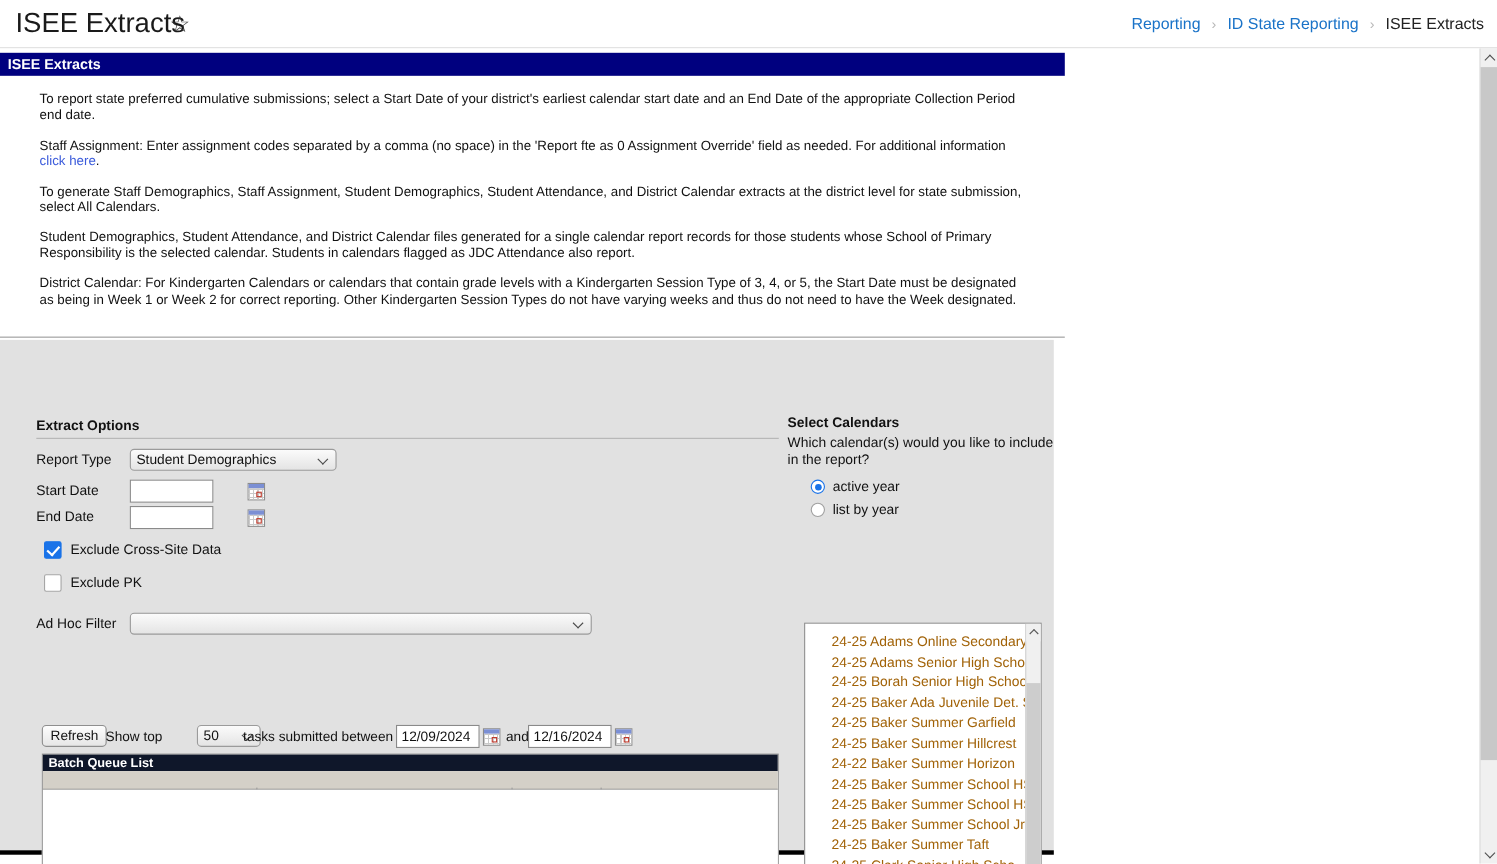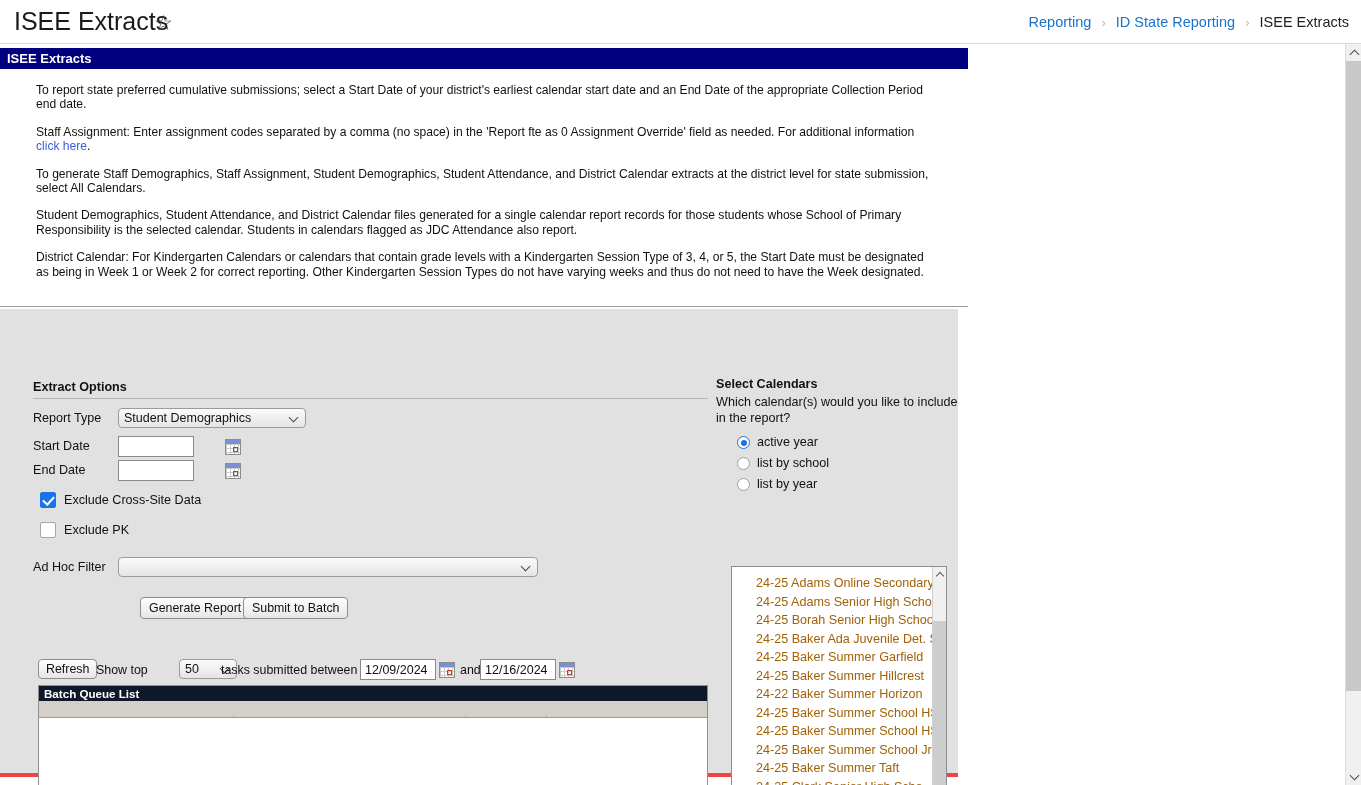--- a/index.html
+++ b/index.html
@@ -63,21 +63,21 @@
     margin: 0 0 13px 0;
     font-size: 12.1px; line-height: 14.4px; color: #111;
   }
   #instr-body a { color: #3b5bdb; text-decoration: none; cursor: pointer; }
 
   
   #gray-panel {
     position: absolute; left: 0; top: 265px;
     width: 958px; height: 468px;
     background: #e1e1e1;
-    border-bottom: 4px solid #ef4444;
+    border-bottom: 4px solid #000000;
   }
   #gray-panel:after{
     content:""; position:absolute; left:0; bottom:-4px; width:100%; height:4px;
   }
 
   
   #extract-options {
     position: absolute; left: 33px; top: 71px;
     width: 675px;
   }
@@ -366,24 +366,20 @@
         <span class="flabel">Ad Hoc Filter</span>
         <span class="selwrap" style="left:85px; top:0;">
           <select class="ui-select" style="width:420px;">
             <option></option>
           </select>
           <i class="chev"></i>
         </span>
       </div>
 
 
-      <div style="position:relative;height:30px;margin-top:12px;">
-        <button class="btn" style="position:absolute;left:107px;top:0;">Generate Report</button>
-        <button class="btn" style="position:absolute;left:210px;top:0;">Submit to Batch</button>
-      </div>
     </div>
 
     <div id="batchbar">
       <button class="btn" style="position:absolute;left:0;top:0;padding:2px 7px;">Refresh</button>
       <span class="inline small-text" style="left:58px;top:4px;">Show top</span>
       <span class="selwrap" style="left:118px;top:0;padding-left:23px;">
         <select class="ui-select" style="width:58px;">
           <option>50</option>
         </select>
         <i class="chev"></i>
@@ -419,24 +415,20 @@
       <div id="sc-legend">Select Calendars</div>
       <div id="sc-question">Which calendar(s) would you like to include in the report?</div>
 
       <div style="margin-top:7px;">
         <div class="radiorow">
           <span class="radio on"></span>
           <span class="radiolabel">active year</span>
         </div>
         <div class="radiorow">
           <span class="radio"></span>
-          <span class="radiolabel">list by school</span>
-        </div>
-        <div class="radiorow">
-          <span class="radio"></span>
           <span class="radiolabel">list by year</span>
         </div>
       </div>
 
       <div id="cal-list-box">
         <div id="cal-list">
             <div class="cal-item">24-25 Adams Online Secondary</div>
             <div class="cal-item">24-25 Adams Senior High School</div>
             <div class="cal-item">24-25 Borah Senior High School</div>
             <div class="cal-item">24-25 Baker Ada Juvenile Det. S</div>

